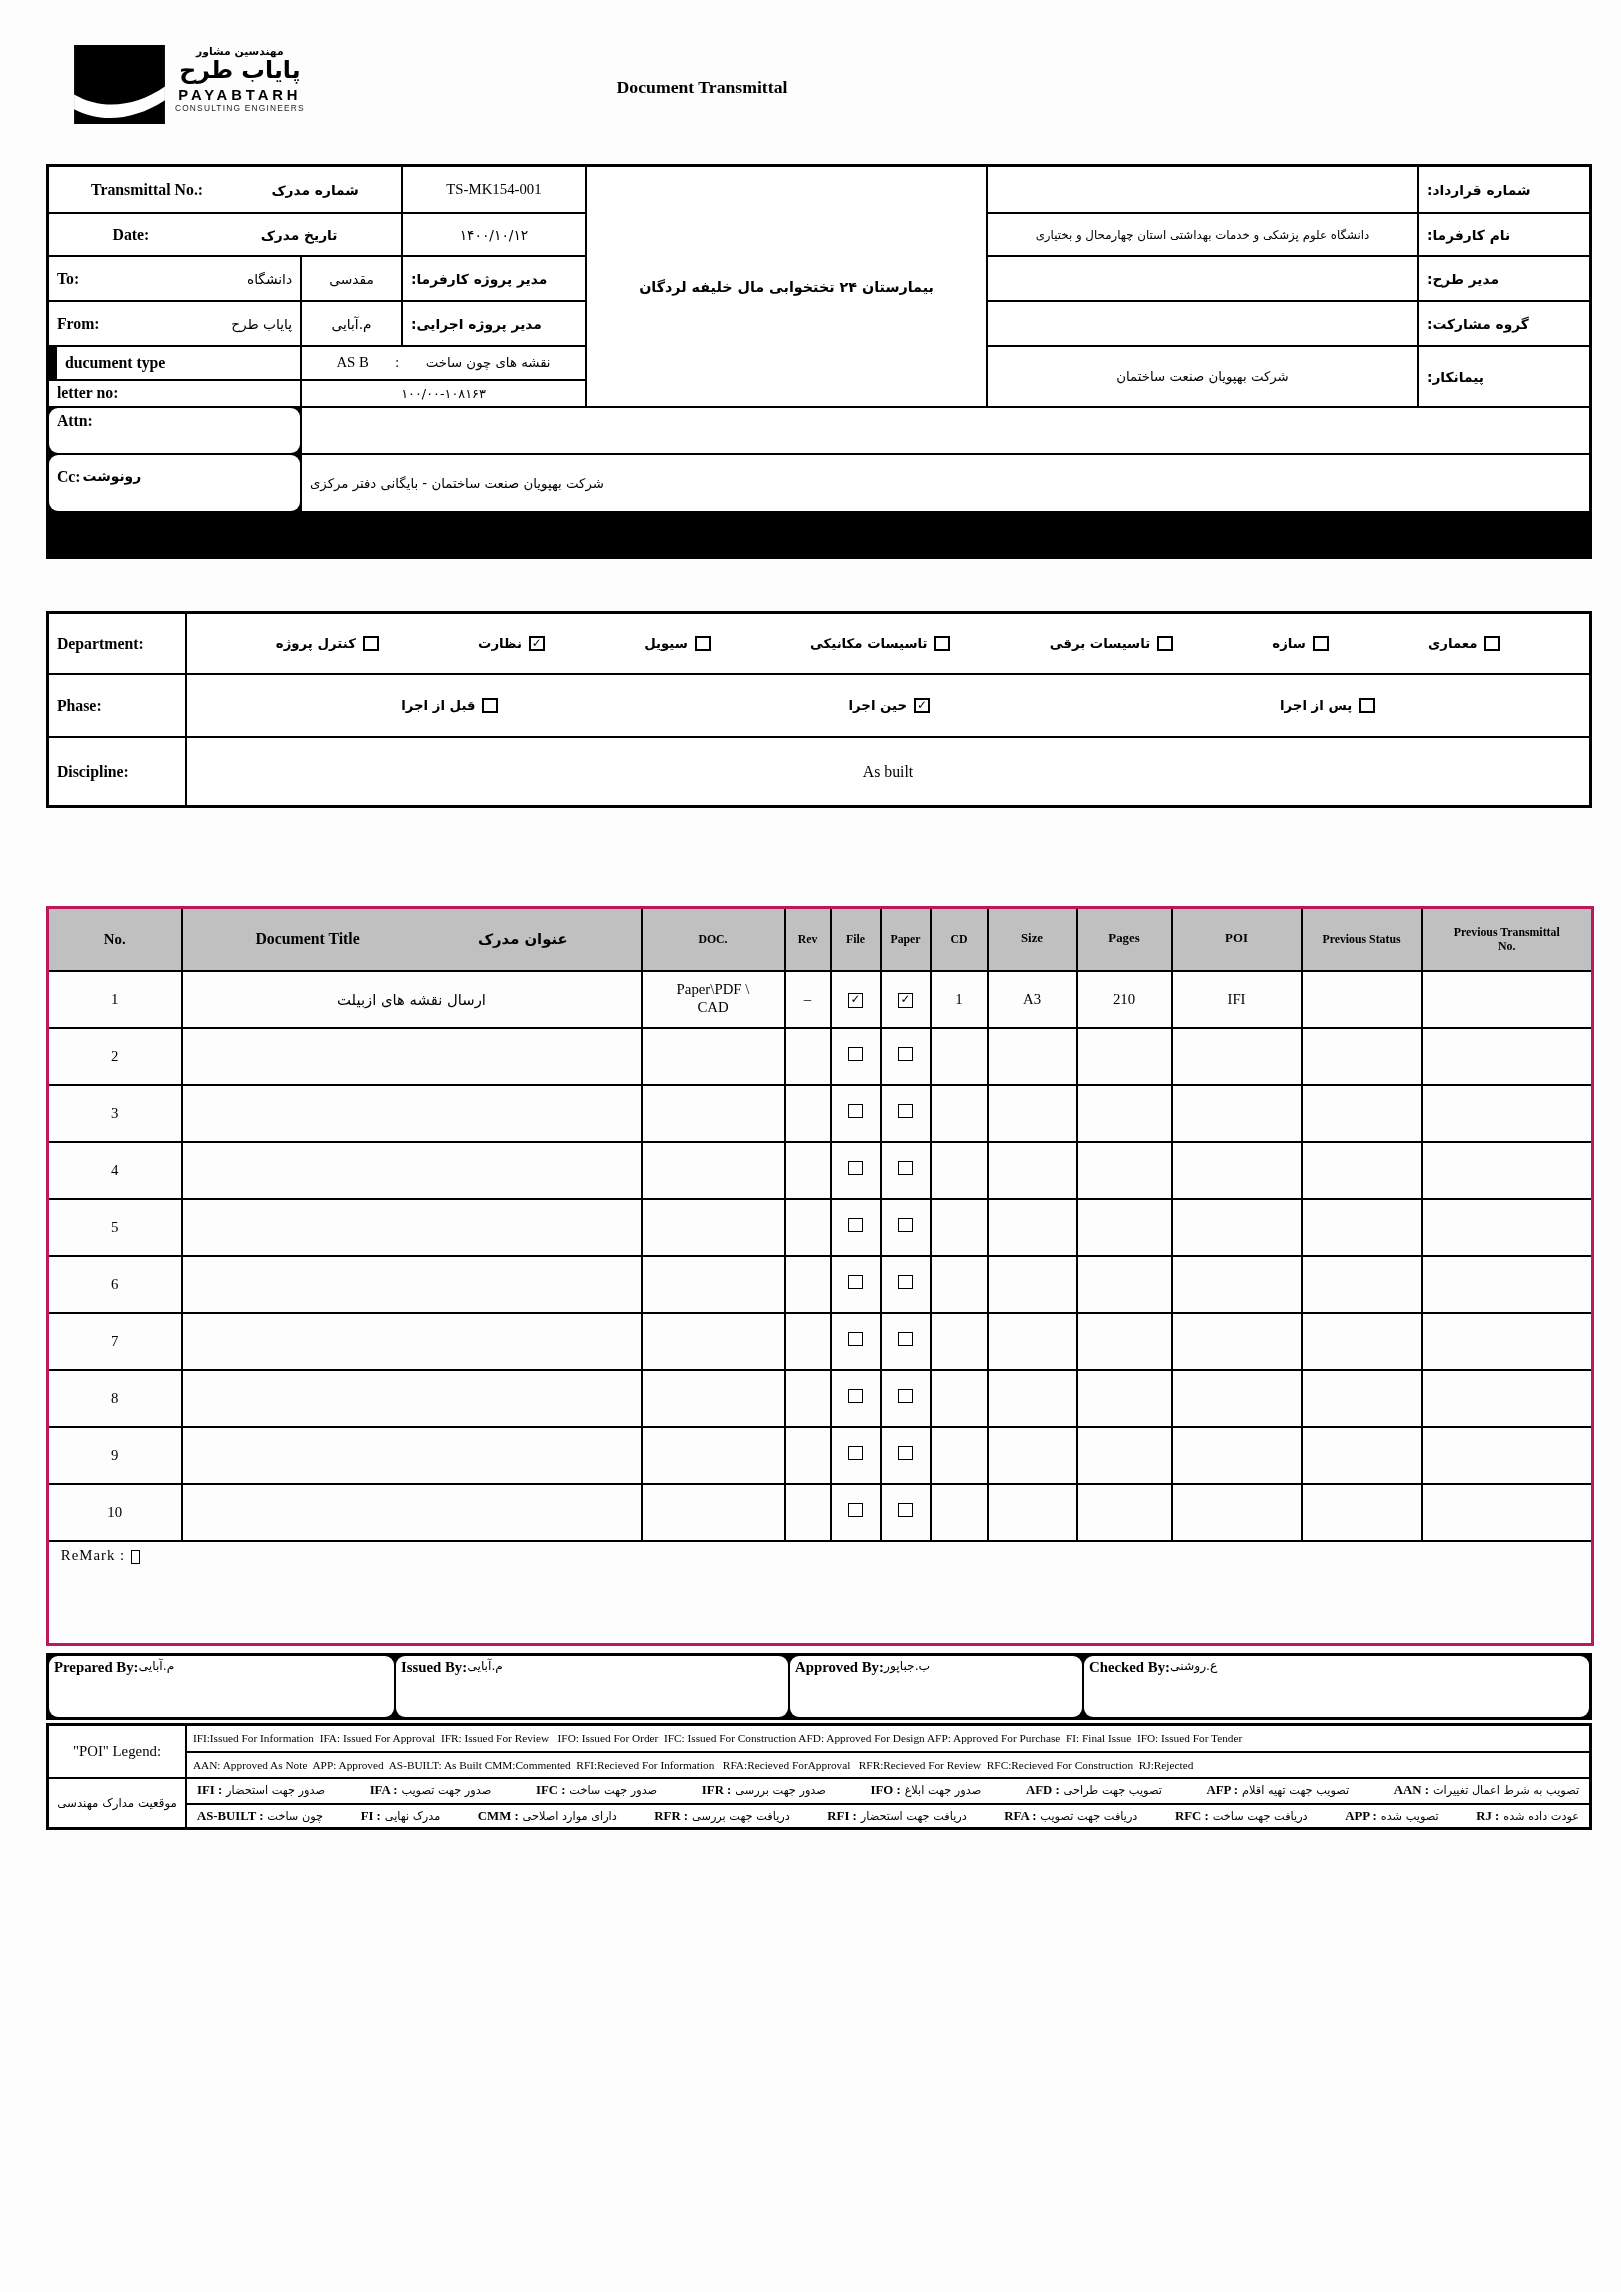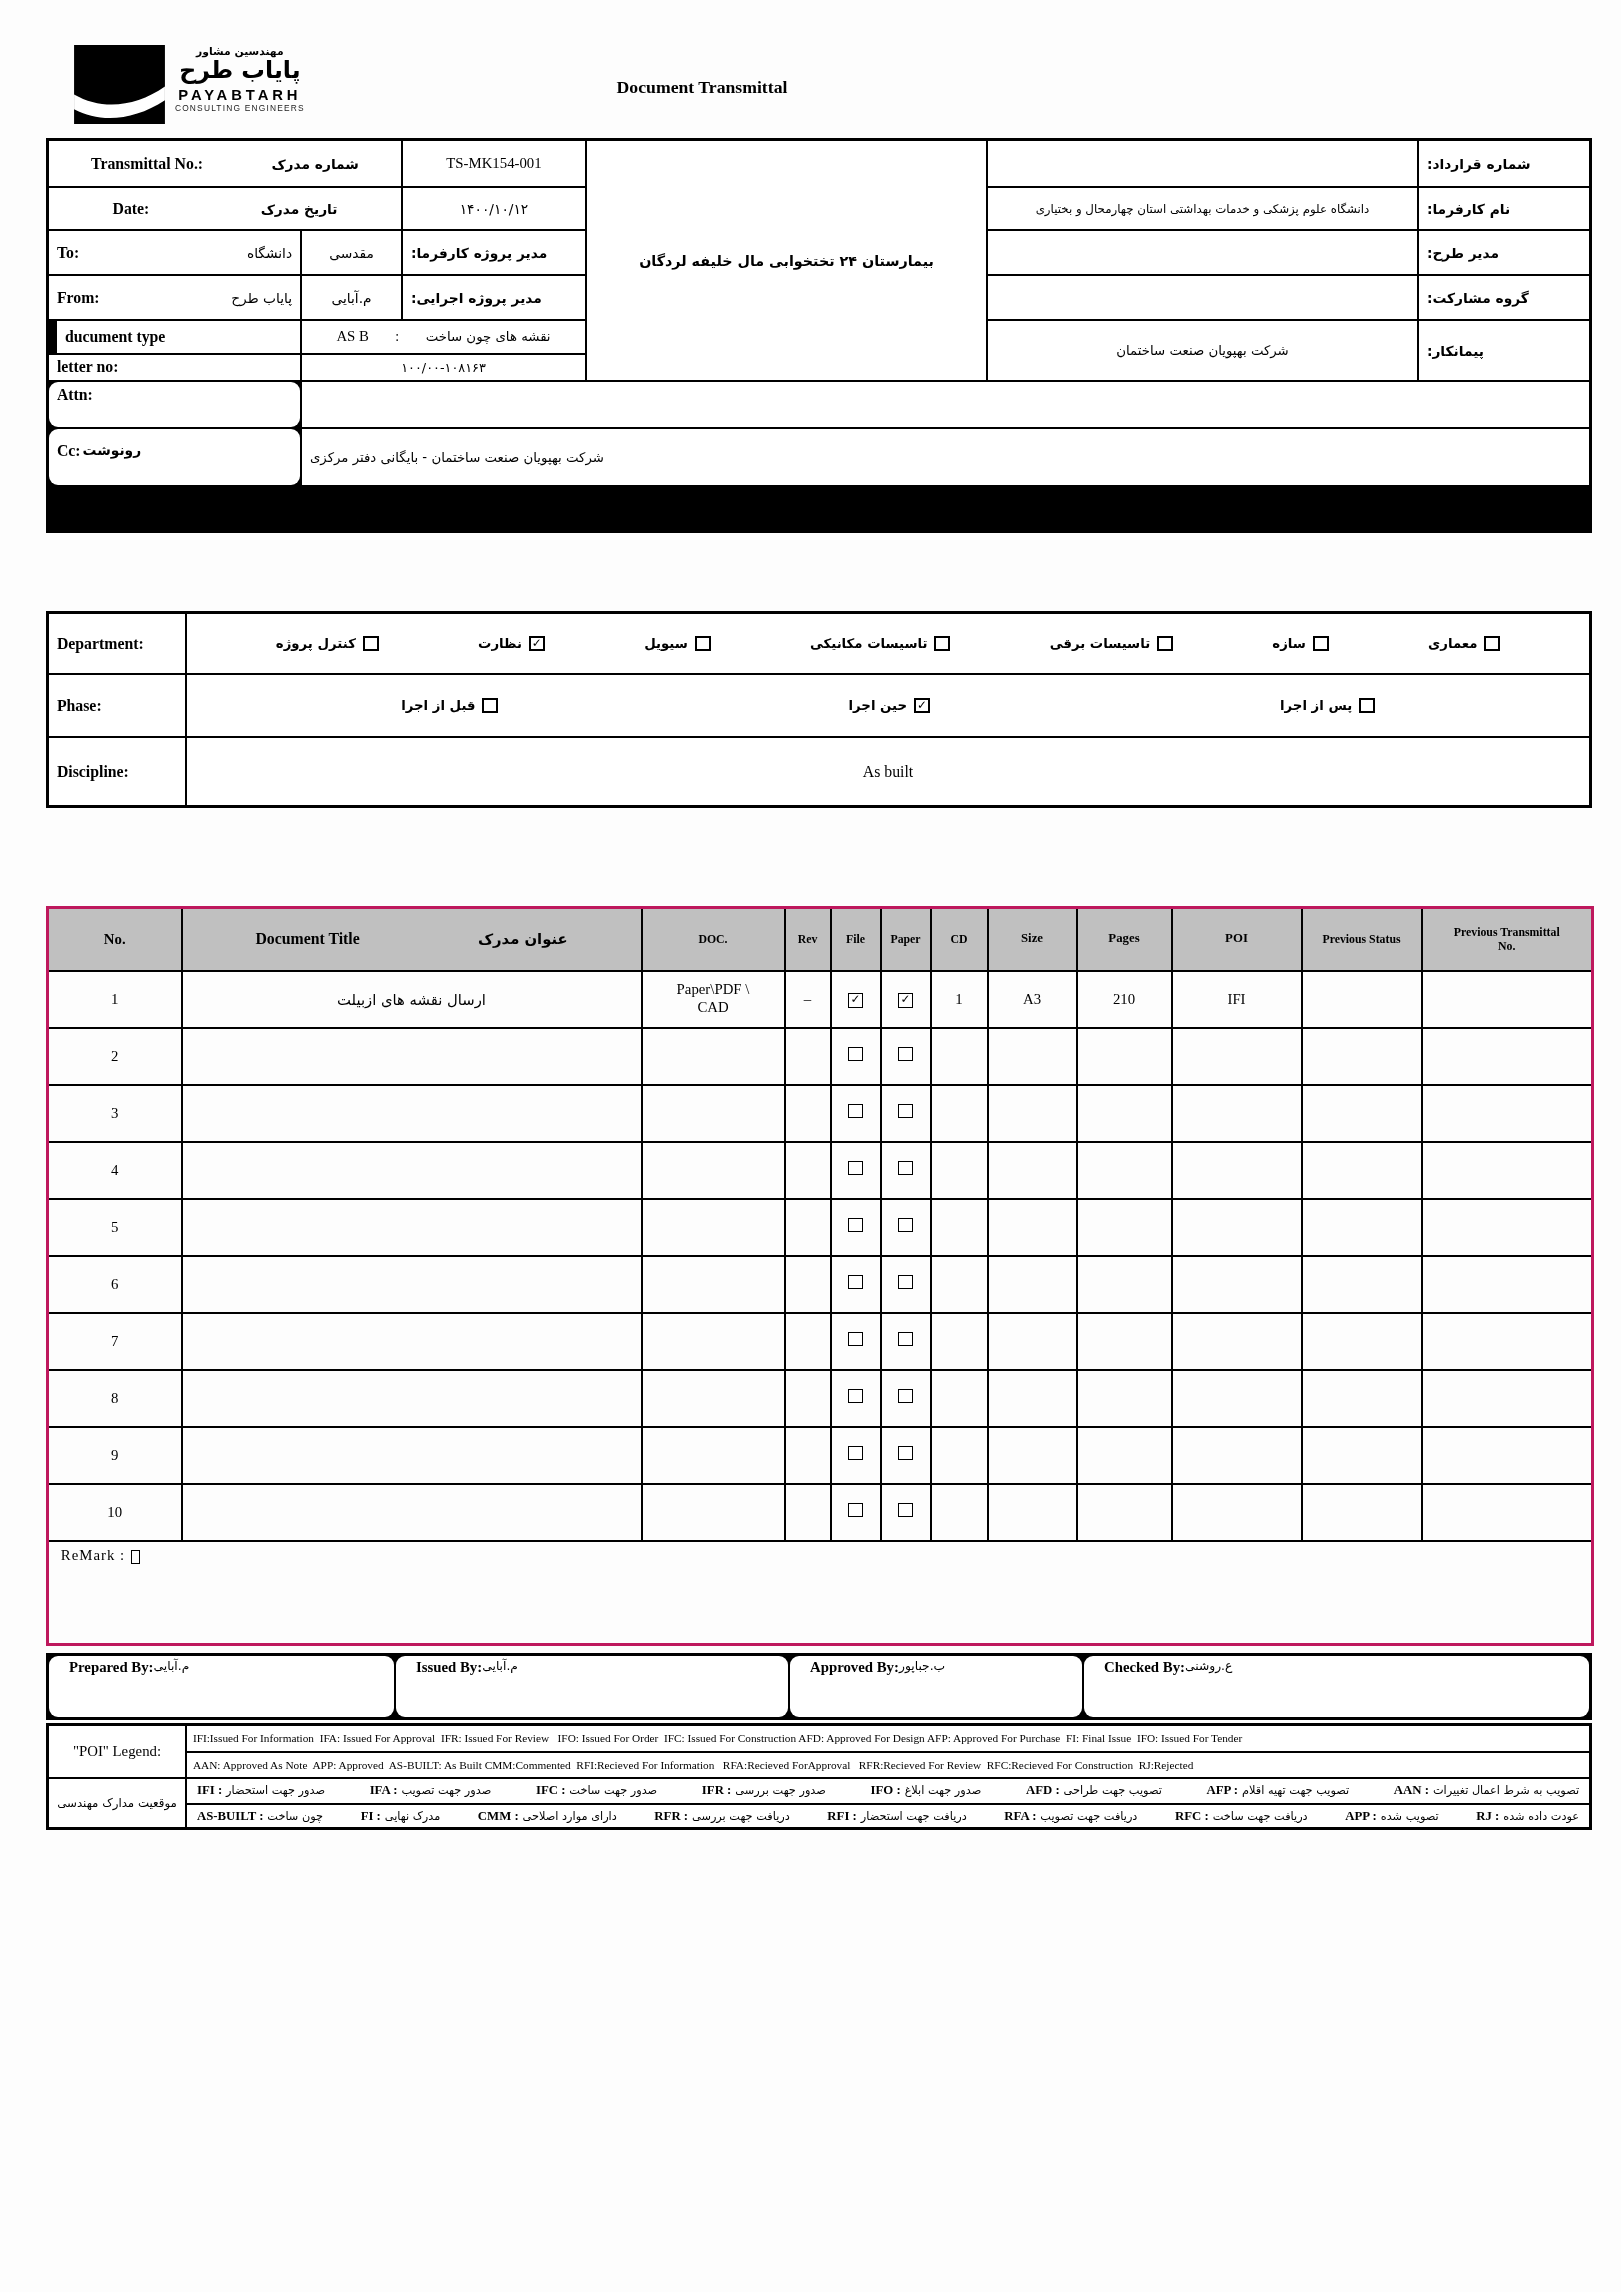--- a/index.html
+++ b/index.html
@@ -22,21 +22,21 @@
   .gridtab { position:absolute; display:grid; background:#000; border:3px solid #000; gap:2px; }
   .gridtab > div { background:#fff; overflow:hidden; }
   .cell { display:flex; align-items:center; padding:2px 7.9px; font-size:13.8px; }
   .c-center { justify-content:center; text-align:center; }
   .c-right { justify-content:flex-end; text-align:right; }
   .c-top { align-items:flex-start;border-radius:9px; }
   .lbl-en { font-weight:bold; font-size:15.8px; }
   .lbl-fa { font-weight:bold; font-size:13.8px; }
 
   
-  #header-table { left:46px; top:138px; width:1546px; height:395px;
+  #header-table { left:46px; top:164px; width:1546px; height:395px;
     grid-template-columns:251px 99px 182px 399px 429px 170px;
     grid-template-rows:45px 41px 43px 43px 31.5px 25.6px 45px 56px; }
 
   
   #class-table { left:46px; top:611px; width:1546px; height:197px;
     grid-template-columns:136px 1402px; grid-template-rows:59px 61px 67px; }
   .opts { display:flex; direction:rtl; justify-content:space-around; align-items:center; padding:0 39px; }
   .opt { display:inline-flex; direction:rtl; align-items:center; gap:6.9px; }
   .opt-lb { font-family:"DejaVu Sans",sans-serif; font-size:13.3px; font-weight:bold; }
   .cbx { width:15.8px; height:15.8px; min-width:15.8px; border:2px solid #000; display:inline-flex;
@@ -56,21 +56,21 @@
   .hd-title-fa { font-family:"DejaVu Sans",sans-serif; font-size:14.8px; }
   .c-title { direction:rtl; font-family:"DejaVu Sans",sans-serif; font-size:13.3px; }
   .c-doc { font-size:14.8px; white-space:pre-line; line-height:1.2; }
   .remark-cell { height:104px !important; text-align:left !important; vertical-align:top;
                  padding:5.9px 11.8px; font-size:15.8px; letter-spacing:1px; }
   .remark-box { display:inline-block; width:8.9px; height:13.8px; border:1px solid #000; vertical-align:middle; margin-left:5.9px; }
 
   
   #sig-table { left:46px; top:1653px; width:1546px; height:67px;
     grid-template-columns:345px 392px 292px 505px; grid-template-rows:1fr; }
-  .sig-cell { padding:3px 20px; font-size:14.8px; font-weight:bold; }
+  .sig-cell { padding:3px 5px; font-size:14.8px; font-weight:bold; }
   .sig-name { font-family:"DejaVu Sans",sans-serif; font-size:12.3px; font-weight:normal; margin-right:7.9px; }
 
   
   #legend-table { left:46px; top:1723px; width:1546px; height:107px;
     grid-template-columns:136px 1402px; grid-template-rows:24.6px 24.6px 23.6px 22.7px; }
   .legend-label { font-size:14.8px; }
   .legend-fa-label { font-family:"DejaVu Sans",sans-serif; font-size:11.8px; }
   .en-line { font-size:11.3px; padding:1px 5.9px; display:flex; align-items:center; white-space:pre; overflow:hidden; }
   .fa-line { display:flex; direction:rtl; justify-content:space-between; align-items:center; padding:0 9.9px; overflow:hidden; }
   .fa-item { display:inline-flex; direction:ltr; align-items:center; white-space:nowrap; font-size:11.8px; }

